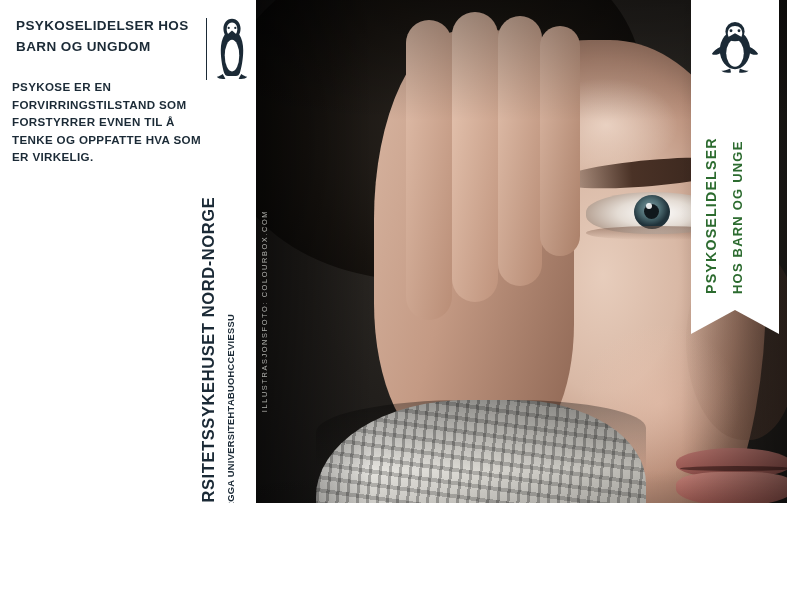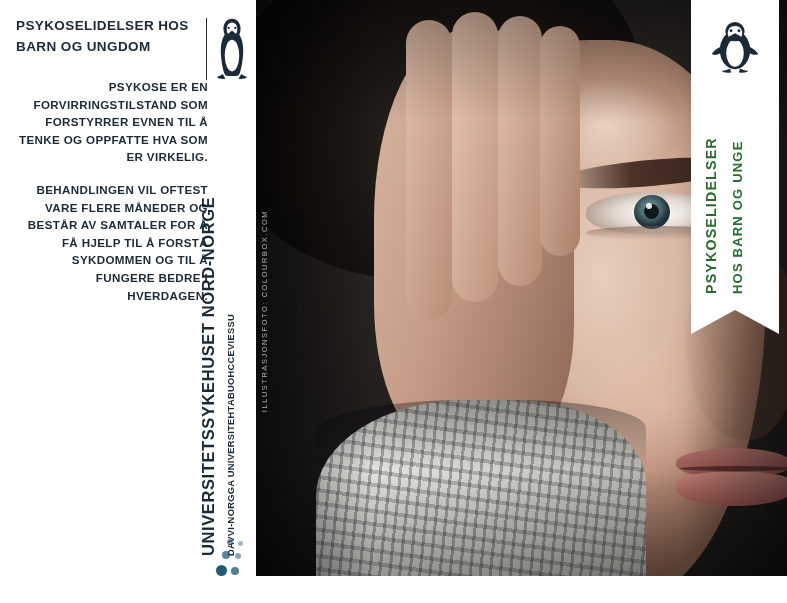--- a/index.html
+++ b/index.html
@@ -6,21 +6,21 @@
     margin: 0;
     padding: 0;
     background: #ffffff;
   }
   body {
     font-family: "Liberation Sans", sans-serif;
   }
   #page {
     position: relative;
     width: 787px;
-    height: 576px;
+    height: 503px;
     overflow: hidden;
     background: #ffffff;
   }
 
   
   #left-panel {
     position: absolute;
     left: 0;
     top: 0;
     width: 256px;
@@ -37,21 +37,21 @@
     letter-spacing: 0.4px;
     color: #1b2a36;
     font-weight: bold;
     text-transform: uppercase;
   }
   #back-body {
     position: absolute;
     left: 12px;
     top: 78px;
     width: 196px;
-    text-align: right;
+    text-align: left;
     color: #1b2a36;
     font-size: 11.6px;
     line-height: 1.52;
     letter-spacing: 0.35px;
     font-weight: bold;
     text-transform: uppercase;
   }
   #back-body p {
     margin: 0 0 15px 0;
   }
@@ -205,21 +205,20 @@
 <body>
 
 <div id="page">
 
   <div id="left-panel">
 
     <div id="back-title">PSYKOSELIDELSER HOS BARN OG UNGDOM</div>
 
     <div id="back-body">
       <p>PSYKOSE ER EN FORVIRRINGSTILSTAND SOM FORSTYRRER EVNEN TIL Å TENKE OG OPPFATTE HVA SOM ER VIRKELIG.</p>
-      <p>BEHANDLINGEN VIL OFTEST VARE FLERE MÅNEDER OG BESTÅR AV SAMTALER FOR Å FÅ HJELP TIL Å FORSTÅ SYKDOMMEN OG TIL Å FUNGERE BEDRE I HVERDAGEN.</p>
     </div>
 
     <div id="vert-rule"></div>
 
     <div id="penguin-left">
       <svg viewBox="0 0 60 100" width="40" height="66" aria-hidden="true">
         <g fill="#1b2a36">
           <path d="M30 4c-8 0-13 7-13 15 0 4 1 7 2 9-4 6-6 14-6 24 0 14 3 28 5 34 1 3 3 5 6 5h12c3 0 5-2 6-5 2-6 5-20 5-34 0-10-2-18-6-24 1-2 2-5 2-9 0-8-5-15-13-15z"></path>
           <path d="M30 10c-5 0-8 5-8 10 0 3 1 6 3 8h10c2-2 3-5 3-8 0-5-3-10-8-10z" fill="#ffffff"></path>
           <ellipse cx="30" cy="60" rx="11" ry="24" fill="#ffffff"></ellipse>

